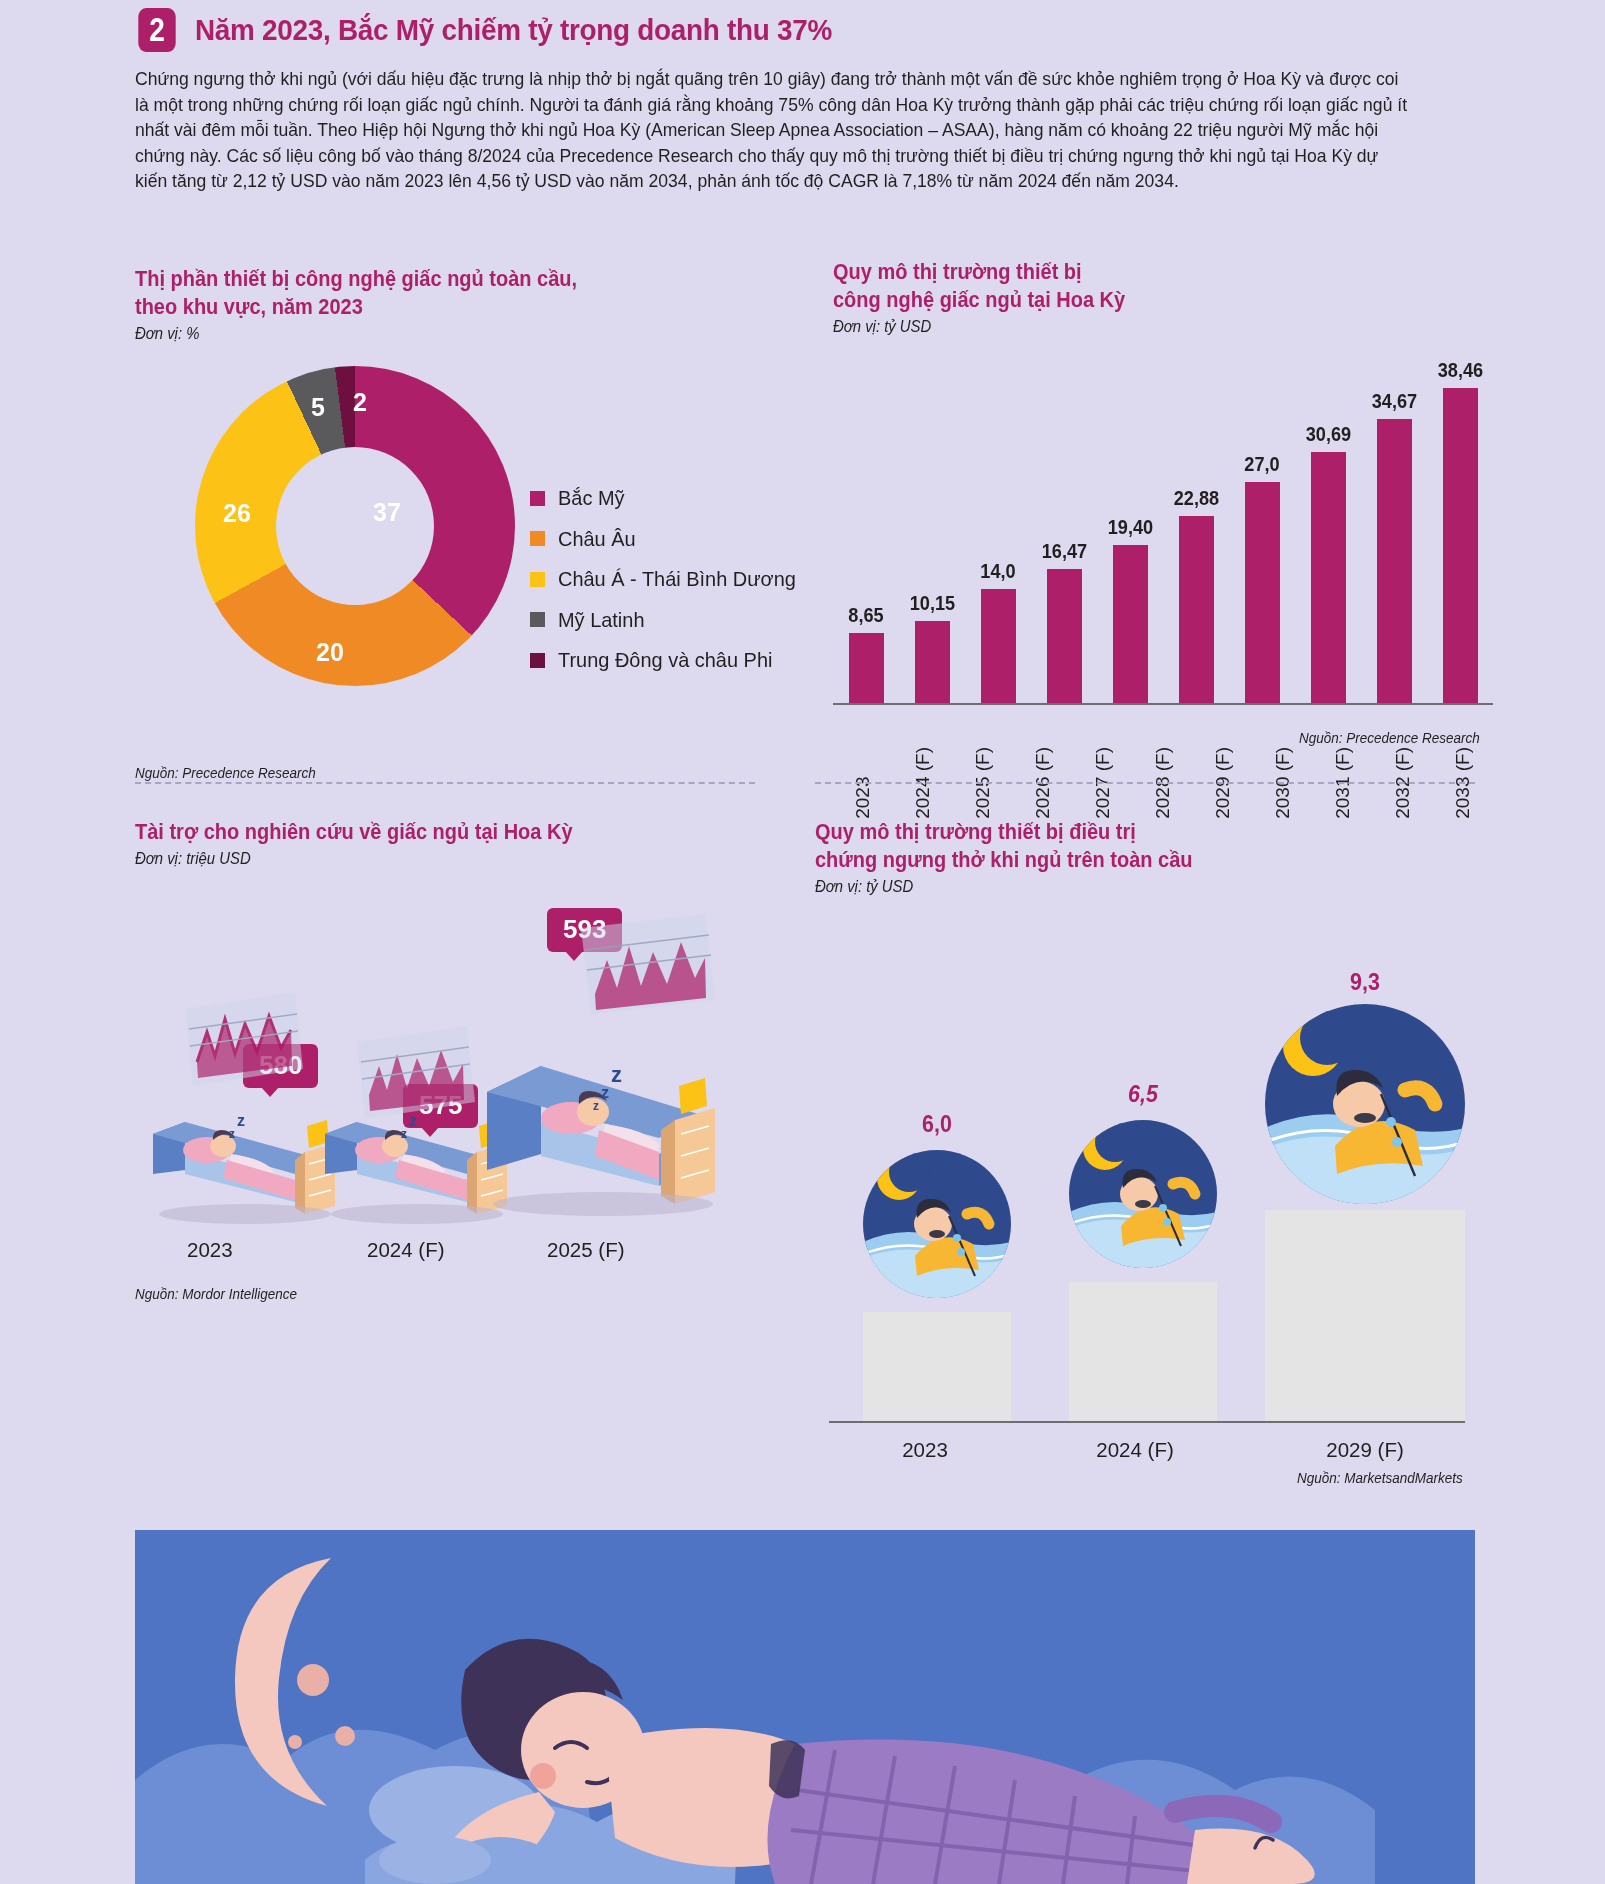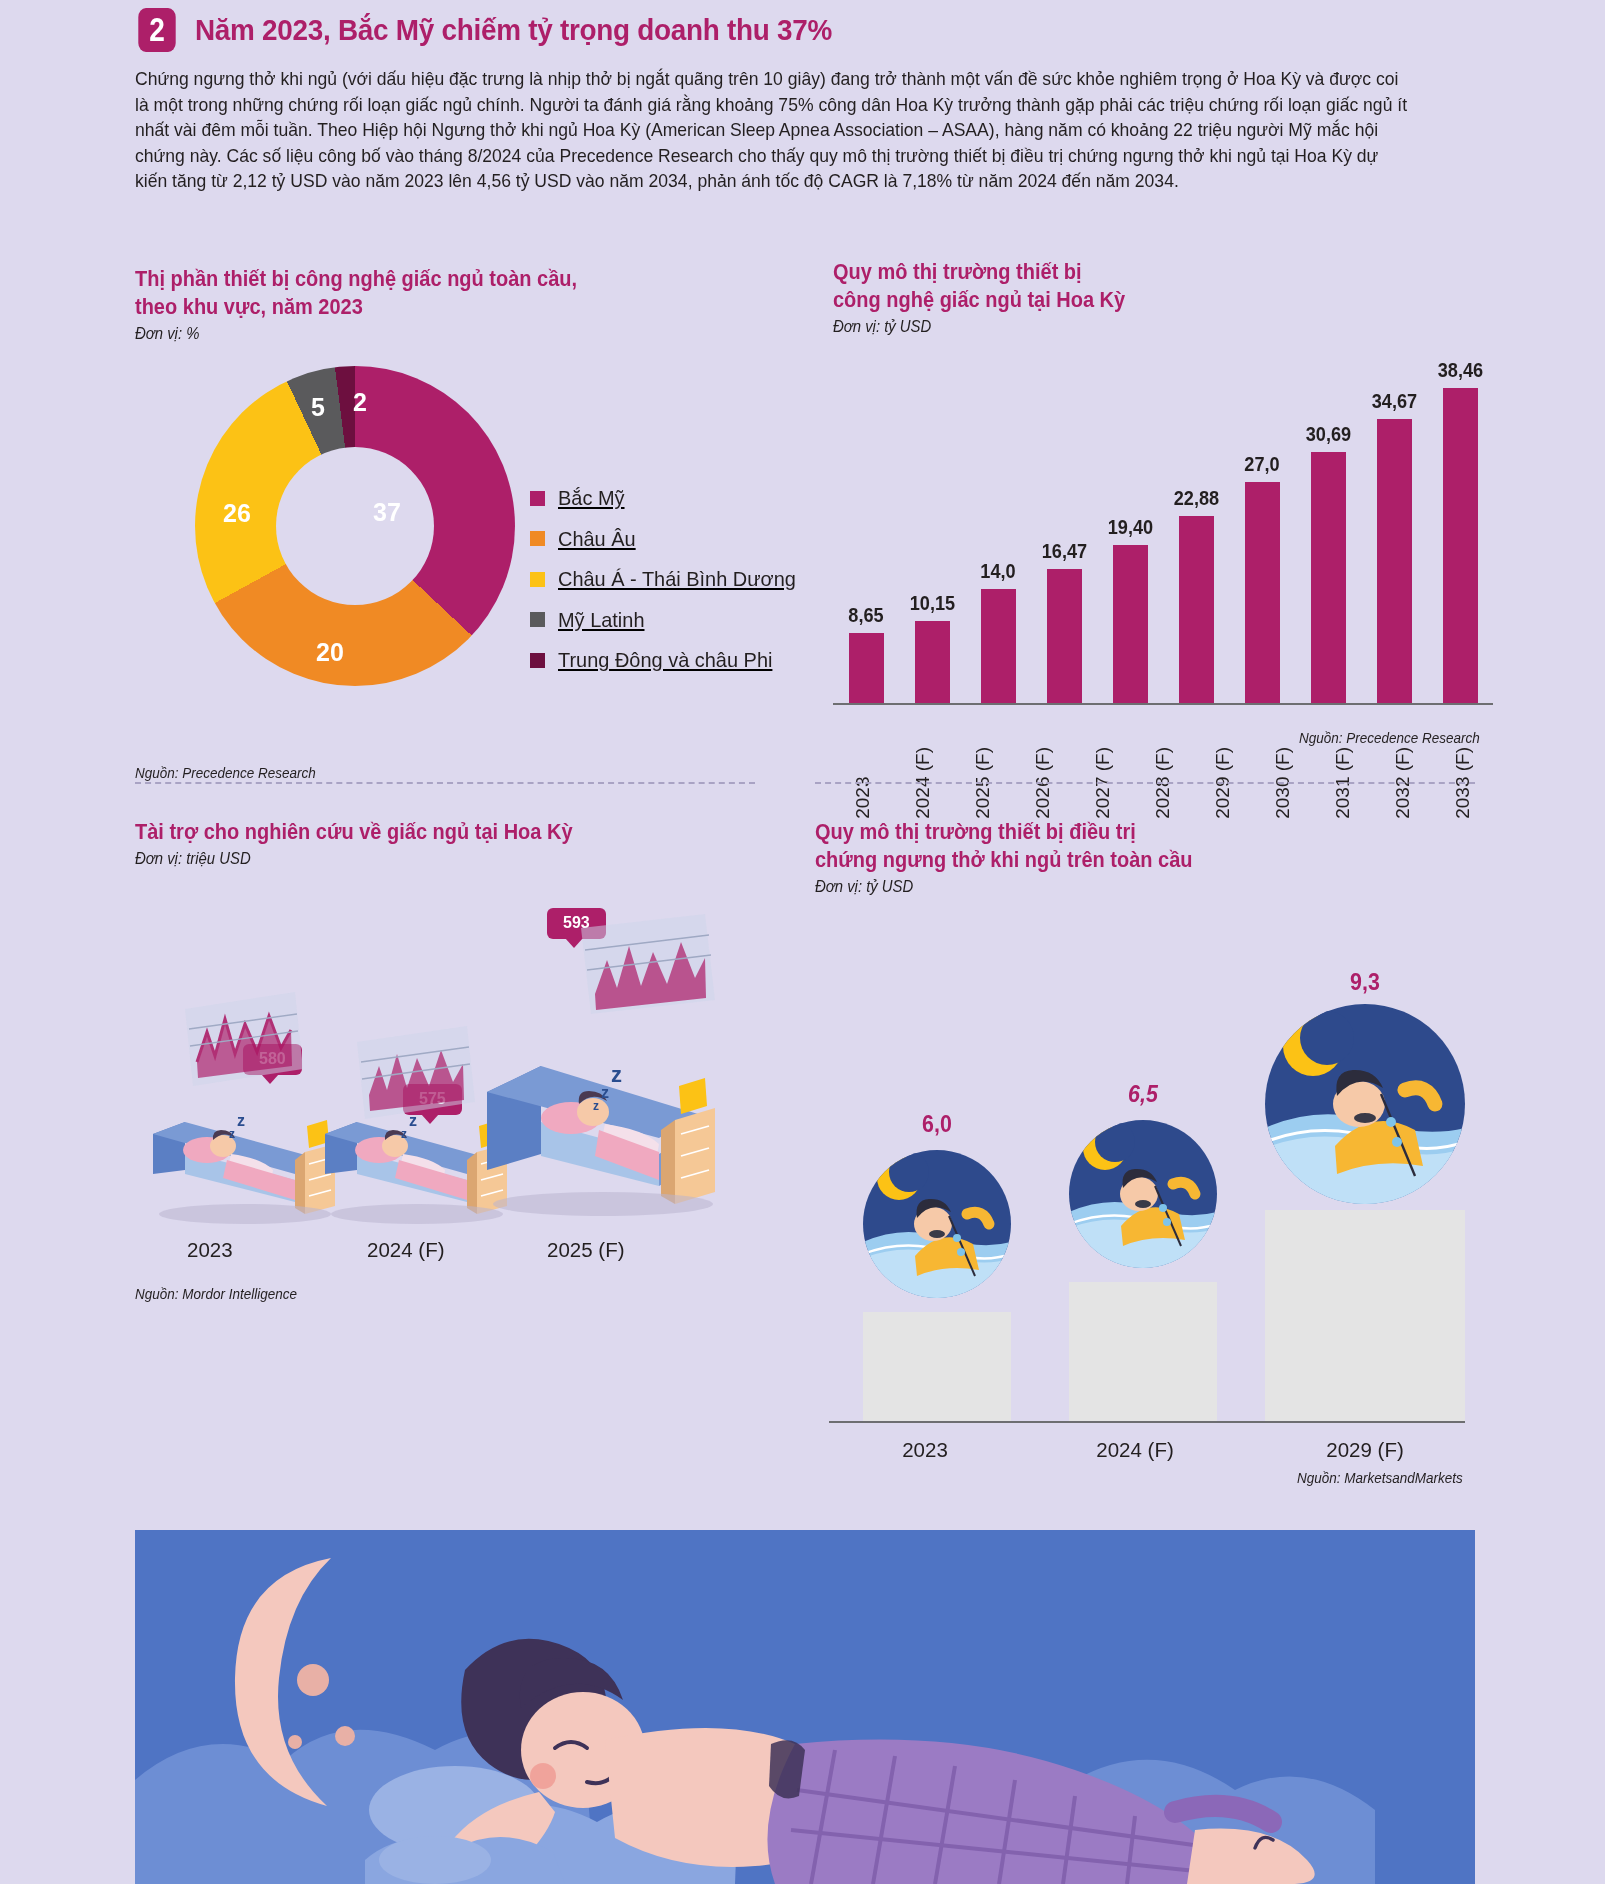--- a/index.html
+++ b/index.html
@@ -40,21 +40,21 @@
                transform: scaleX(0.93); transform-origin: left top; }
   .src { color: #231f20; font-size: 14.5px; font-style: italic;
          transform: scaleX(0.93); transform-origin: left top; white-space: nowrap; }
 
   
   #donut-block { position: absolute; left: 135px; top: 265px; width: 660px; }
   .donut-wrap { position: relative; width: 660px; height: 360px; margin-top: 18px; }
   .donut-svg { position: absolute; left: 60px; top: 0; }
   .donut-label { position: absolute; color: #fff; font-size: 25px; font-weight: bold; }
   .legend { position: absolute; left: 395px; top: 125px; }
-  .legend-row { display: flex; align-items: center; gap: 13px; margin-bottom: 16.5px; text-decoration: underline; }
+  .legend-row { display: flex; align-items: center; gap: 13px; margin-bottom: 16.5px; }
   .legend-sw { width: 15px; height: 15px; flex: 0 0 15px; }
   .legend-tx { font-size: 21px; color: #231f20; transform: scaleX(0.95); transform-origin: left center; white-space: nowrap; }
 
   
   #bar-block { position: absolute; left: 833px; top: 258px; width: 660px; }
   .bars-area { position: relative; width: 660px; height: 420px; margin-top: 6px; }
   .bars-row { position: absolute; left: 0; bottom: 58px; width: 660px; height: 360px;
               display: flex; align-items: flex-end; gap: 0; }
   .bar-col { flex: 1 1 0; display: flex; flex-direction: column; align-items: center; justify-content: flex-end; height: 100%; }
   .bar-val { font-size: 19.5px; font-weight: bold; color: #231f20; margin-bottom: 6px;
@@ -63,21 +63,21 @@
   .bar-axis { position: absolute; left: 0; bottom: 57px; width: 660px; height: 2px; background: #6d6e71; }
   .bar-xlabels { position: absolute; left: 0; bottom: -57px; width: 660px; display: flex; }
   .bar-xcell { flex: 1 1 0; display: flex; justify-content: center; }
   .bar-xtext { font-size: 19px; color: #231f20; writing-mode: vertical-rl; transform: rotate(180deg);
                white-space: nowrap; }
 
   
   #fund-block { position: absolute; left: 135px; top: 818px; width: 660px; }
   .fund-area { position: relative; width: 660px; height: 390px; margin-top: 26px; }
   .fund-item { position: absolute; bottom: 52px; }
-  .callout { position: absolute; background: #ad1f69; color: #fff; font-size: 16px; font-weight: bold;
+  .callout { position: absolute; background: #ad1f69; color: #fff; font-size: 26px; font-weight: bold;
              border-radius: 6px; padding: 6px 16px 7px; }
   .callout:after { content: ""; position: absolute; left: 18px; bottom: -9px; border-left: 9px solid transparent;
              border-right: 9px solid transparent; border-top: 10px solid #ad1f69; }
   .fund-xlabel { position: absolute; font-size: 20.5px; color: #231f20; white-space: nowrap; }
 
   
   #globe-block { position: absolute; left: 815px; top: 818px; width: 660px; }
   .globe-area { position: relative; width: 660px; height: 560px; margin-top: 14px; }
   .gcol { position: absolute; bottom: 48px; width: 148px; }
   .gbar { width: 148px; background: #e4e4e4; }

